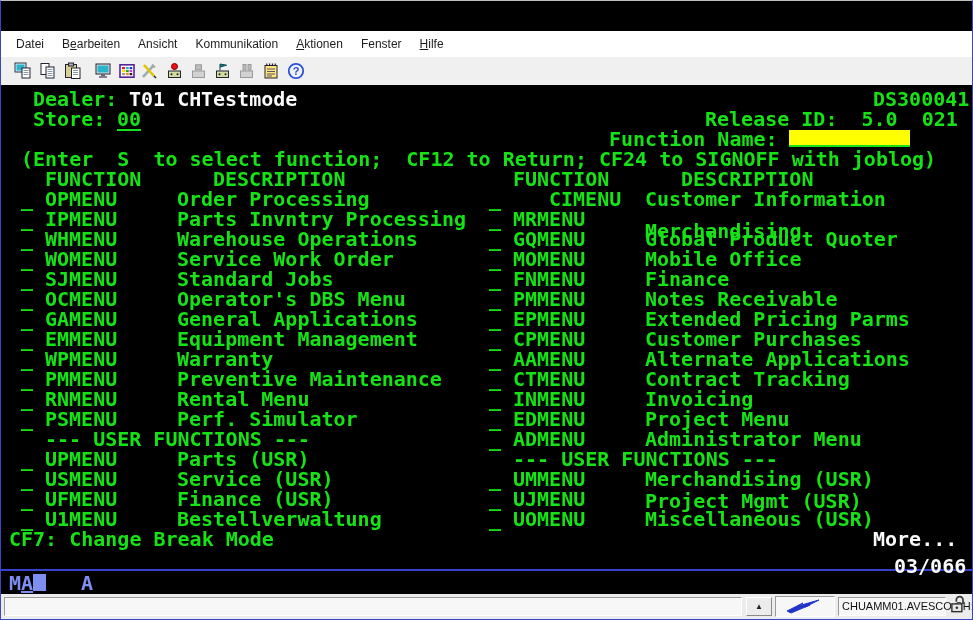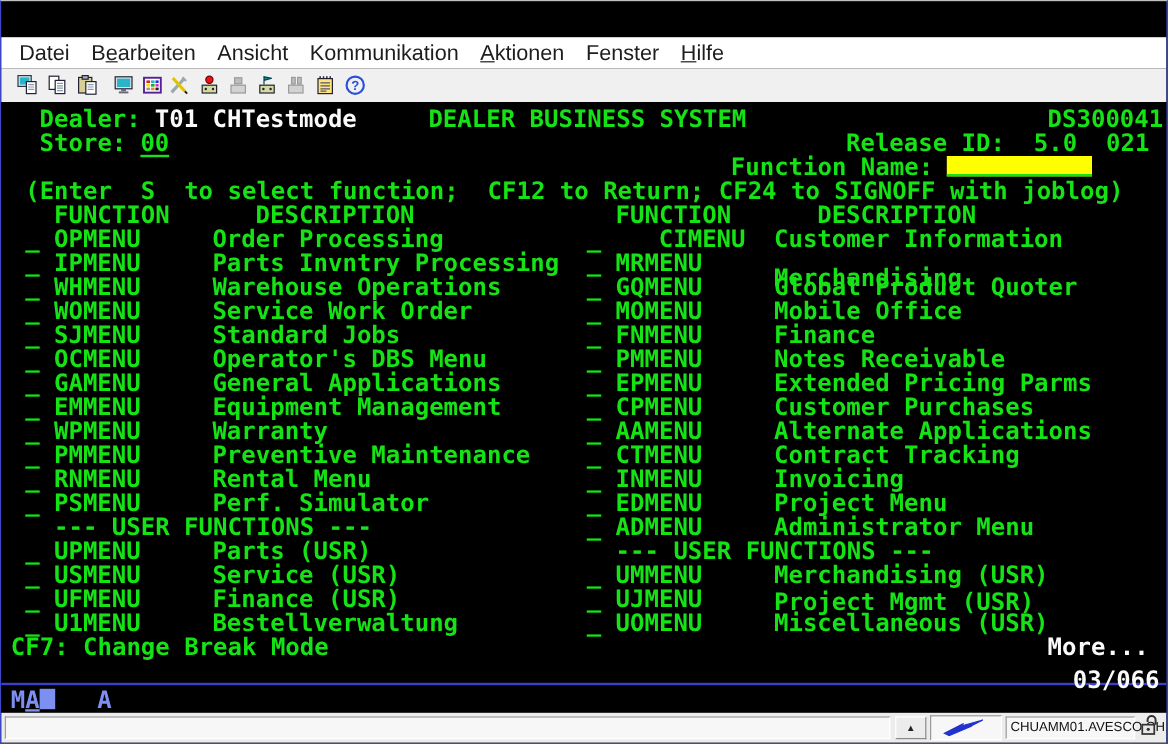--- a/index.html
+++ b/index.html
@@ -10,21 +10,21 @@
   .titlebar{position:absolute;left:0;top:0;width:971px;height:30px;background:#ffffff;}
   .app-icon{position:absolute;left:9px;top:5px;width:20px;height:20px;}
   .wtitle{position:absolute;left:38px;top:8px;font-size:13px;color:#595959;}
   .wc{position:absolute;top:0;height:30px;width:46px;text-align:center;line-height:30px;
       color:#5a5a5a;font-size:13px;}
   .wc.min{right:92px;} .wc.max{right:46px;} .wc.cls{right:0;}
   .maxbox{display:inline-block;width:9px;height:9px;border:1px solid #5a5a5a;vertical-align:middle;}
   
   .menubar{position:absolute;left:0;top:30px;width:971px;height:26px;background:#ffffff;
     display:flex;align-items:center;padding-left:6px;box-sizing:border-box;}
-  .mi{font-size:18px;color:#1d1d1d;padding:3px 9px;white-space:nowrap;}
+  .mi{font-size:12px;color:#1d1d1d;padding:3px 9px;white-space:nowrap;}
   .mi u{text-decoration:underline;}
   
   .toolbar{position:absolute;left:0;top:56px;width:971px;height:28px;background:#f0f0f0;}
   .tbtn{position:absolute;top:3px;width:22px;height:22px;display:flex;align-items:center;justify-content:center;}
   .tbtn svg{width:18px;height:18px;}
   
   .terminal{position:absolute;left:0;top:84px;width:971px;height:509px;background:#000;}
   .t{position:absolute;font-family:"DejaVu Sans Mono",monospace;font-weight:bold;
      font-size:20px;line-height:20px;white-space:pre;}
   .g{color:#15e315;} .w{color:#fafafa;} .b{color:#7e8ff2;}
@@ -155,21 +155,20 @@
           <text x="9" y="13" text-anchor="middle" font-size="11" font-weight="bold" fill="#2b50d8" font-family="Liberation Sans, sans-serif">?</text>
         </svg>
       </span>
   </div>
 
   <div class="terminal">
 
     <span class="t g" style="left:32px;top:4px">Dealer:</span>
     <span class="t w" style="left:128px;top:4px">T01 CH</span>
     <span class="t w" style="left:200px;top:4px">Testmode</span>
-    <span class="t g" style="left:356px;top:4px">DEALER BUSINESS SYSTEM</span>
     <span class="t g" style="left:872px;top:4px">DS300041</span>
 
     <span class="t g" style="left:32px;top:24px">Store:</span>
     <span class="t g ufield" style="left:116px;top:24px">00</span>
     <span class="t g" style="left:704px;top:24px">Release ID:  5.0  021</span>
 
     <span class="t g" style="left:608px;top:44px">Function Name:</span>
     <div class="fn-input"></div>
 
     <span class="t g" style="left:20px;top:64px">(Enter  S  to select function;  CF12 to Return; CF24 to SIGNOFF with joblog)</span>

